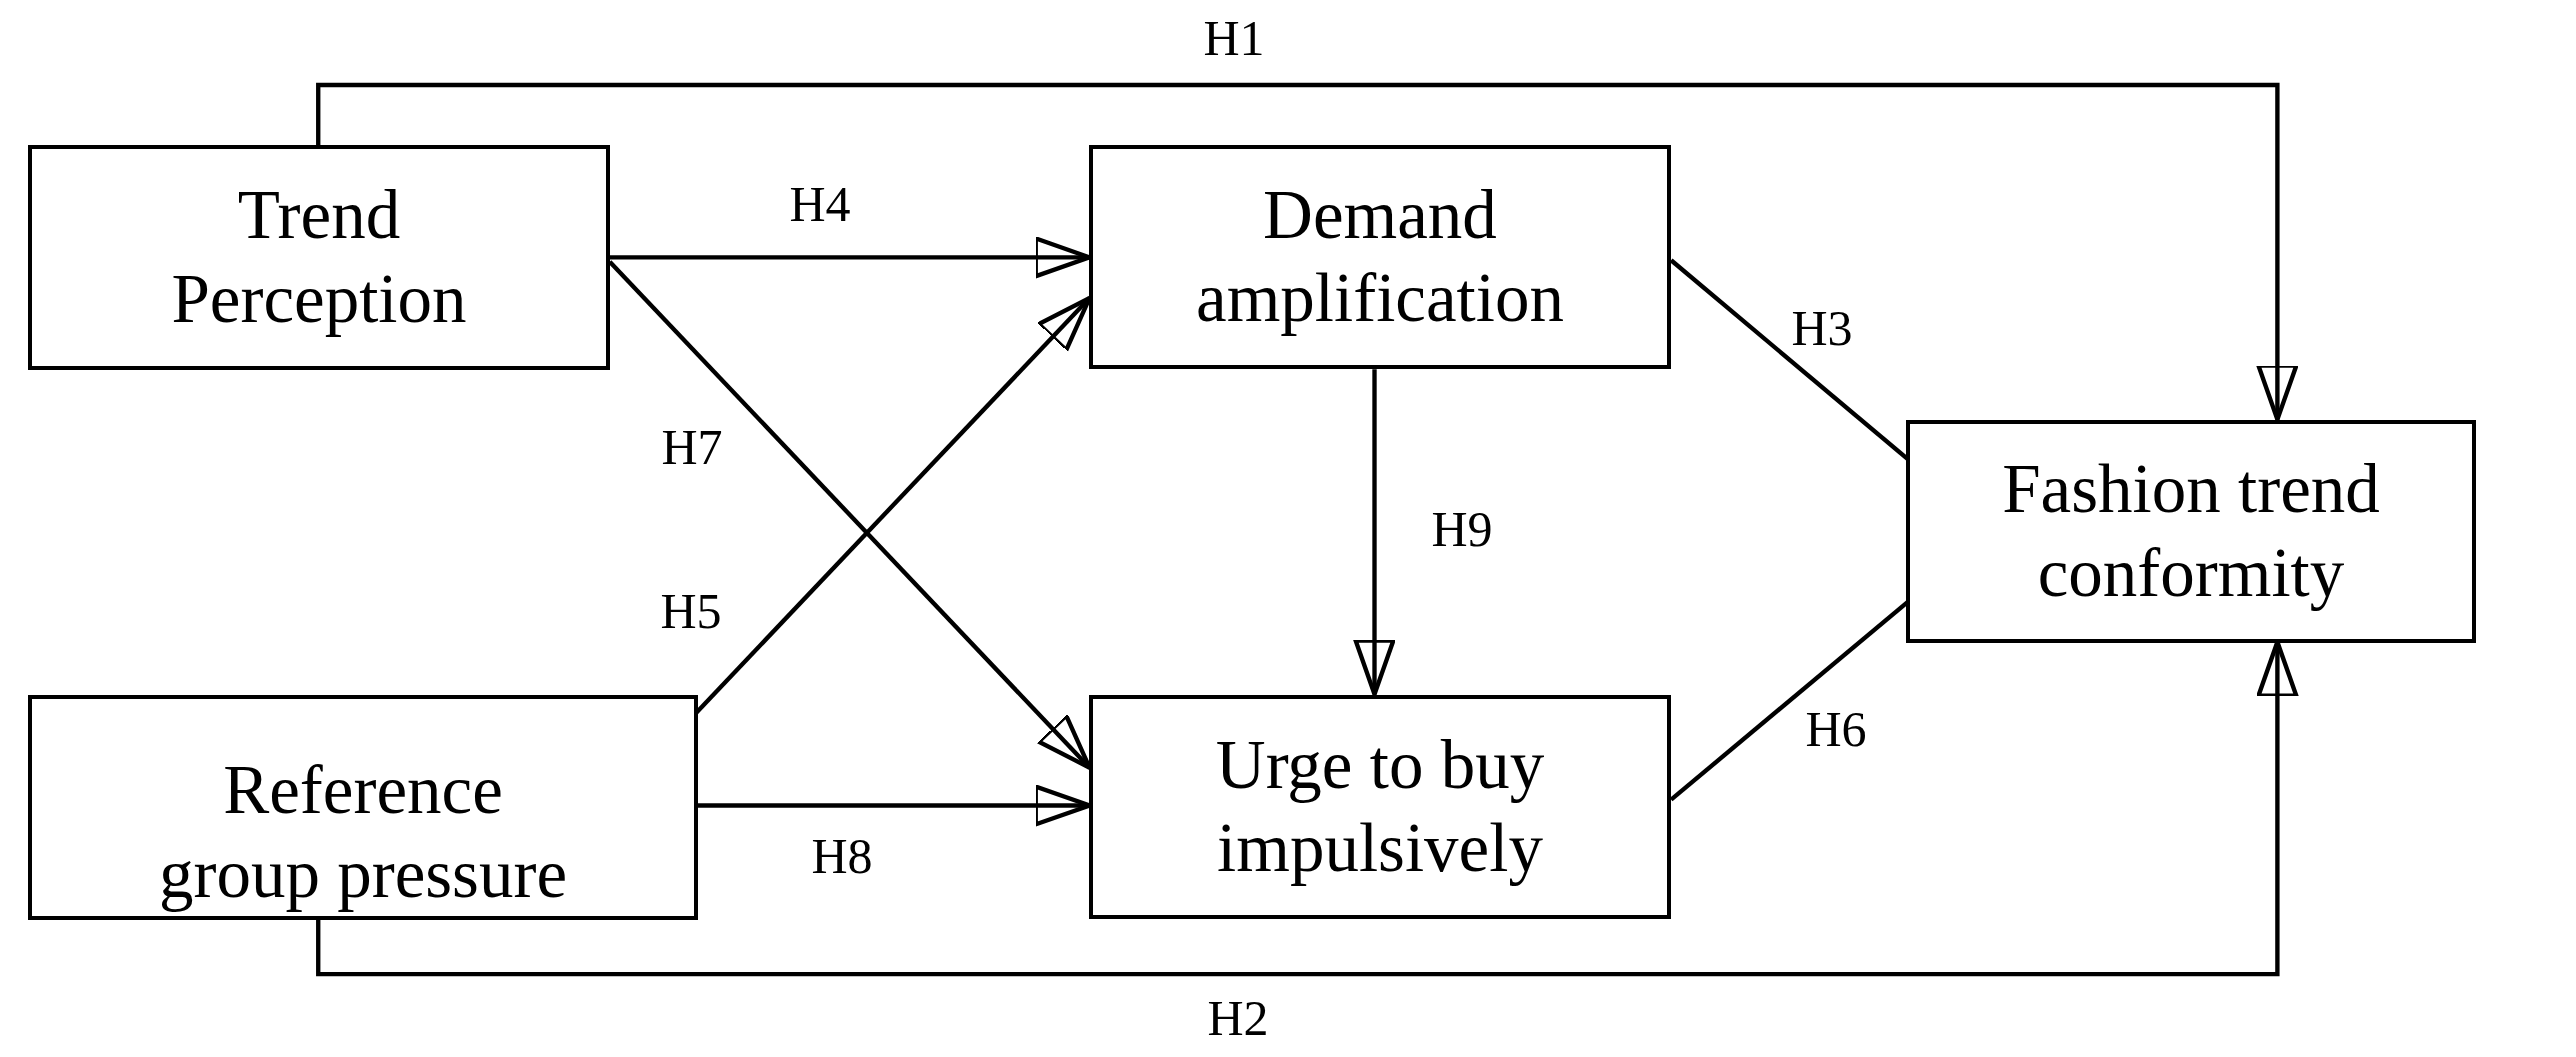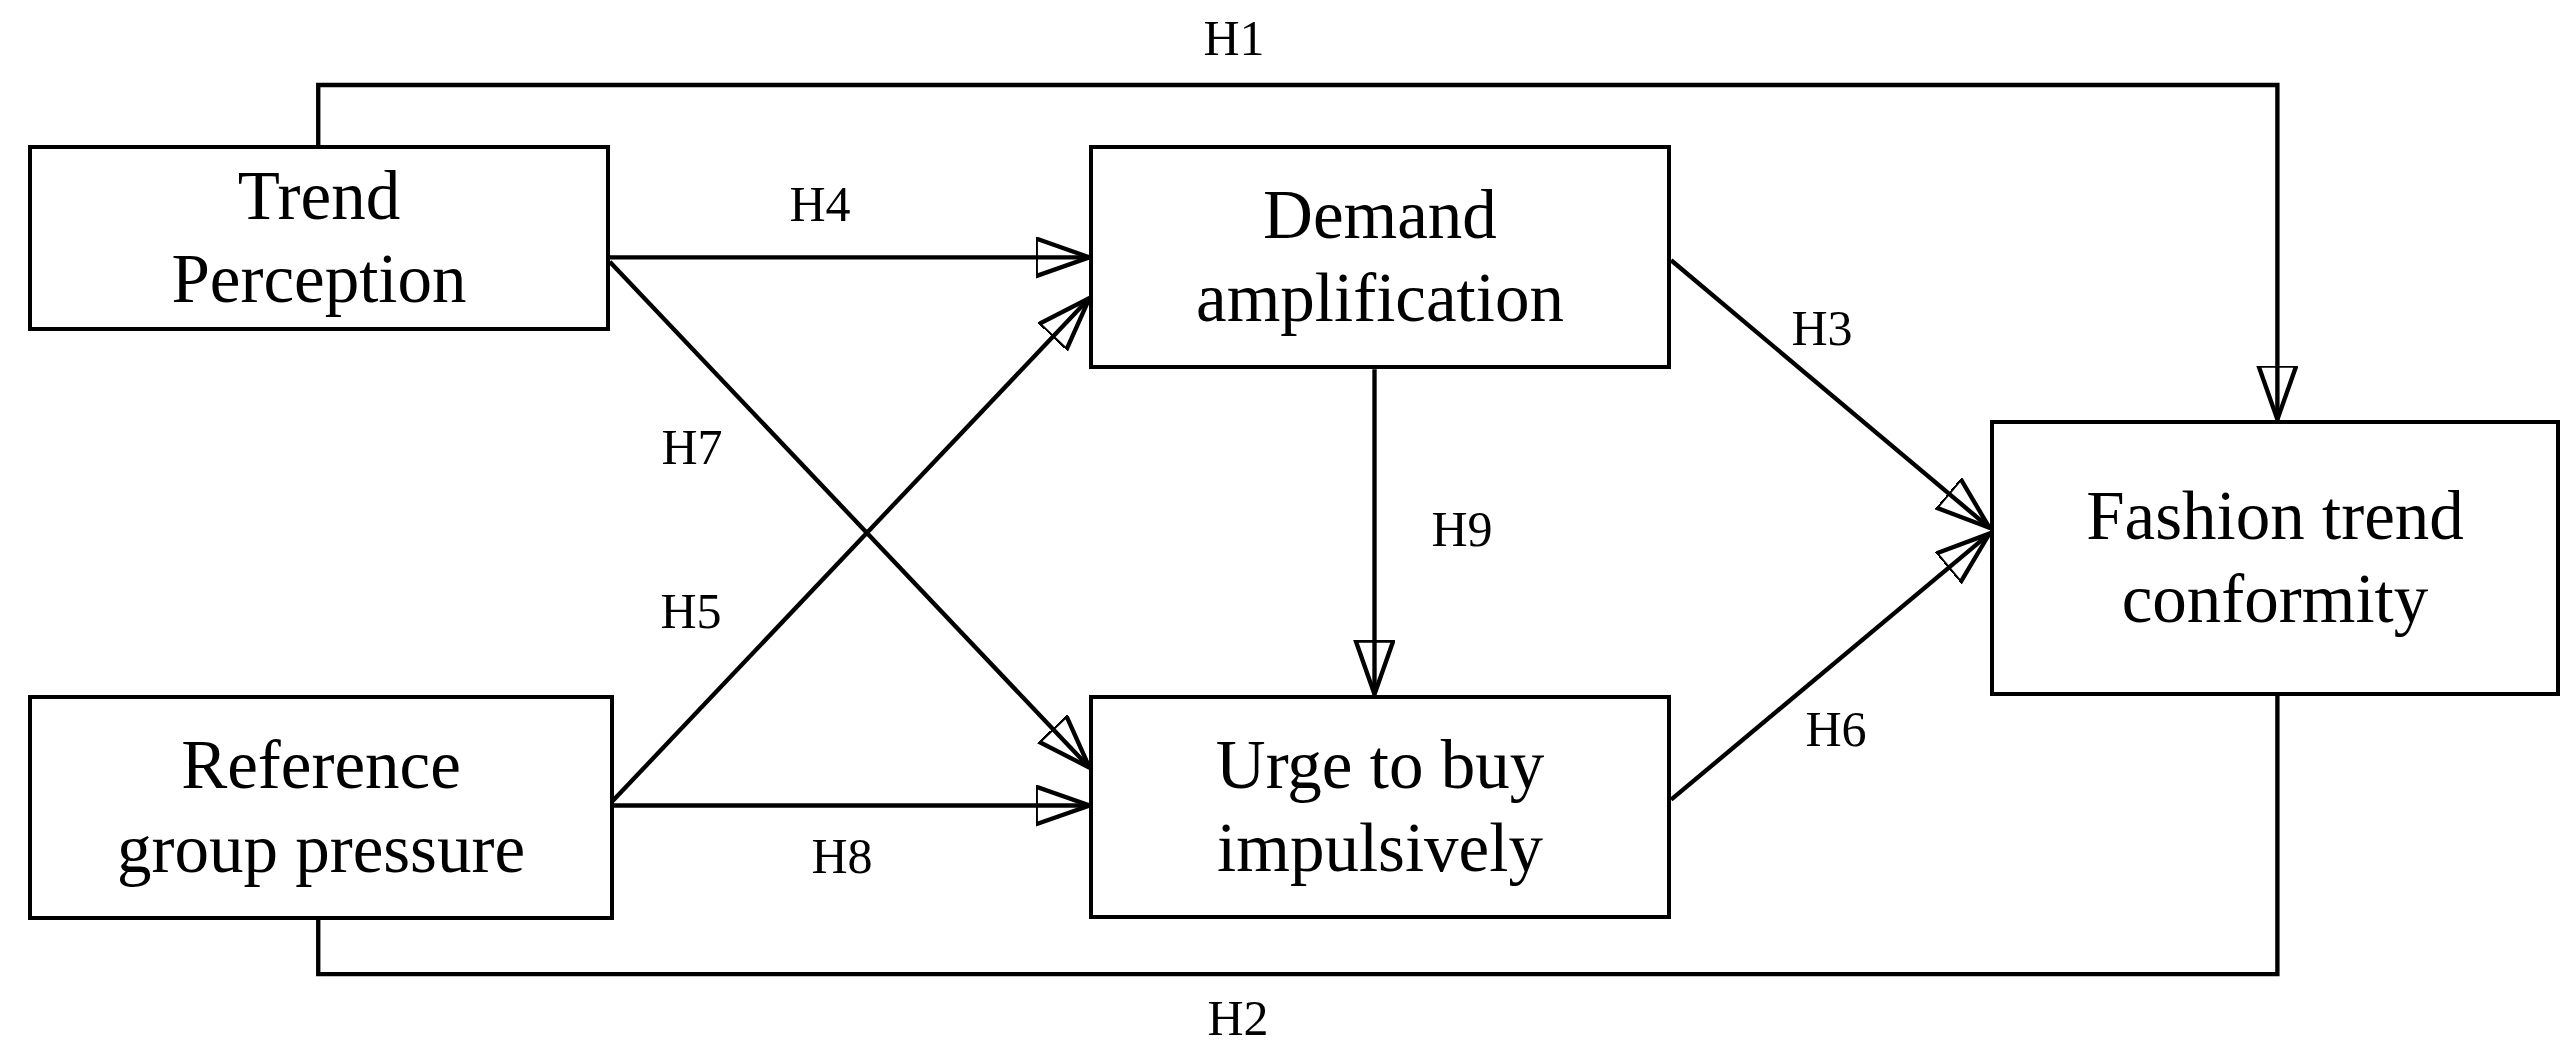--- a/index.html
+++ b/index.html
@@ -44,25 +44,25 @@
     line-height: 1.21;
   }
   .hlabel {
     position: absolute;
     transform: translate(-50%, -50%);
     font-size: 50px;
     line-height: 1;
     white-space: nowrap;
   }
   
-  #node-trend      { left: 28px;   top: 145px; width: 582px; height: 186px; }
-  #node-reference  { left: 28px;   top: 695px; width: 586px; height: 225px; }
+  #node-trend      { left: 28px;   top: 145px; width: 582px; height: 225px; }
+  #node-reference  { left: 28px;   top: 695px; width: 670px; height: 225px; align-items: flex-end; }
   #node-demand     { left: 1089px; top: 145px; width: 582px; height: 224px; }
   #node-urge       { left: 1089px; top: 695px; width: 582px; height: 224px; }
-  #node-fashion    { left: 1990px; top: 420px; width: 570px; height: 276px; }
+  #node-fashion    { left: 1906px; top: 420px; width: 570px; height: 223px; }
   
   #hlabel-h1 { left: 1234px; top: 38px;   }
   #hlabel-h2 { left: 1238px; top: 1018px; }
   #hlabel-h3 { left: 1822px; top: 328px;  }
   #hlabel-h4 { left: 820px; top: 204px;  }
   #hlabel-h5 { left: 691px;  top: 611px;  }
   #hlabel-h6 { left: 1836px; top: 729px; }
   #hlabel-h7 { left: 692px;  top: 447px;  }
   #hlabel-h8 { left: 842px; top: 856px; }
   #hlabel-h9 { left: 1427px; top: 529px; margin-left: 35px;  }

